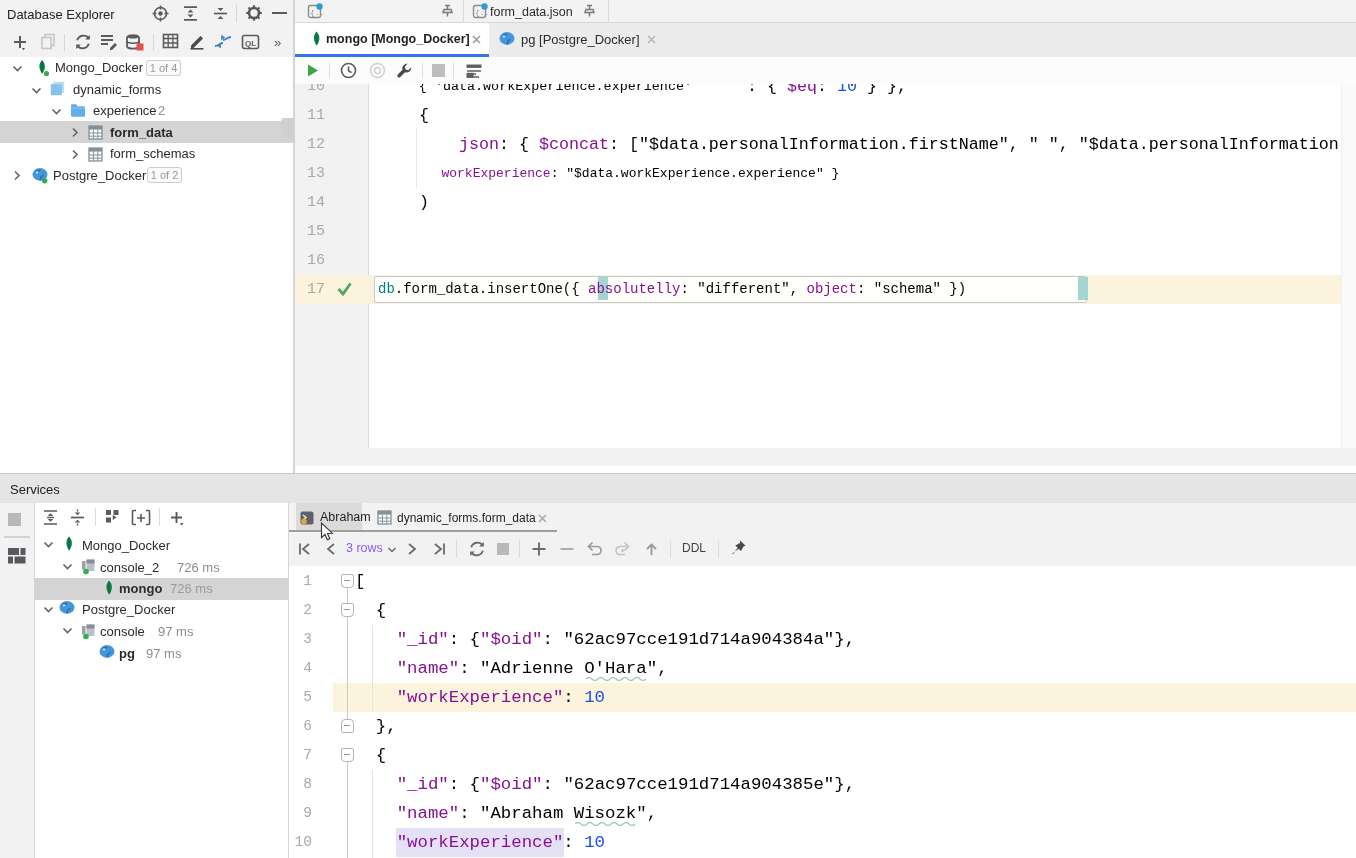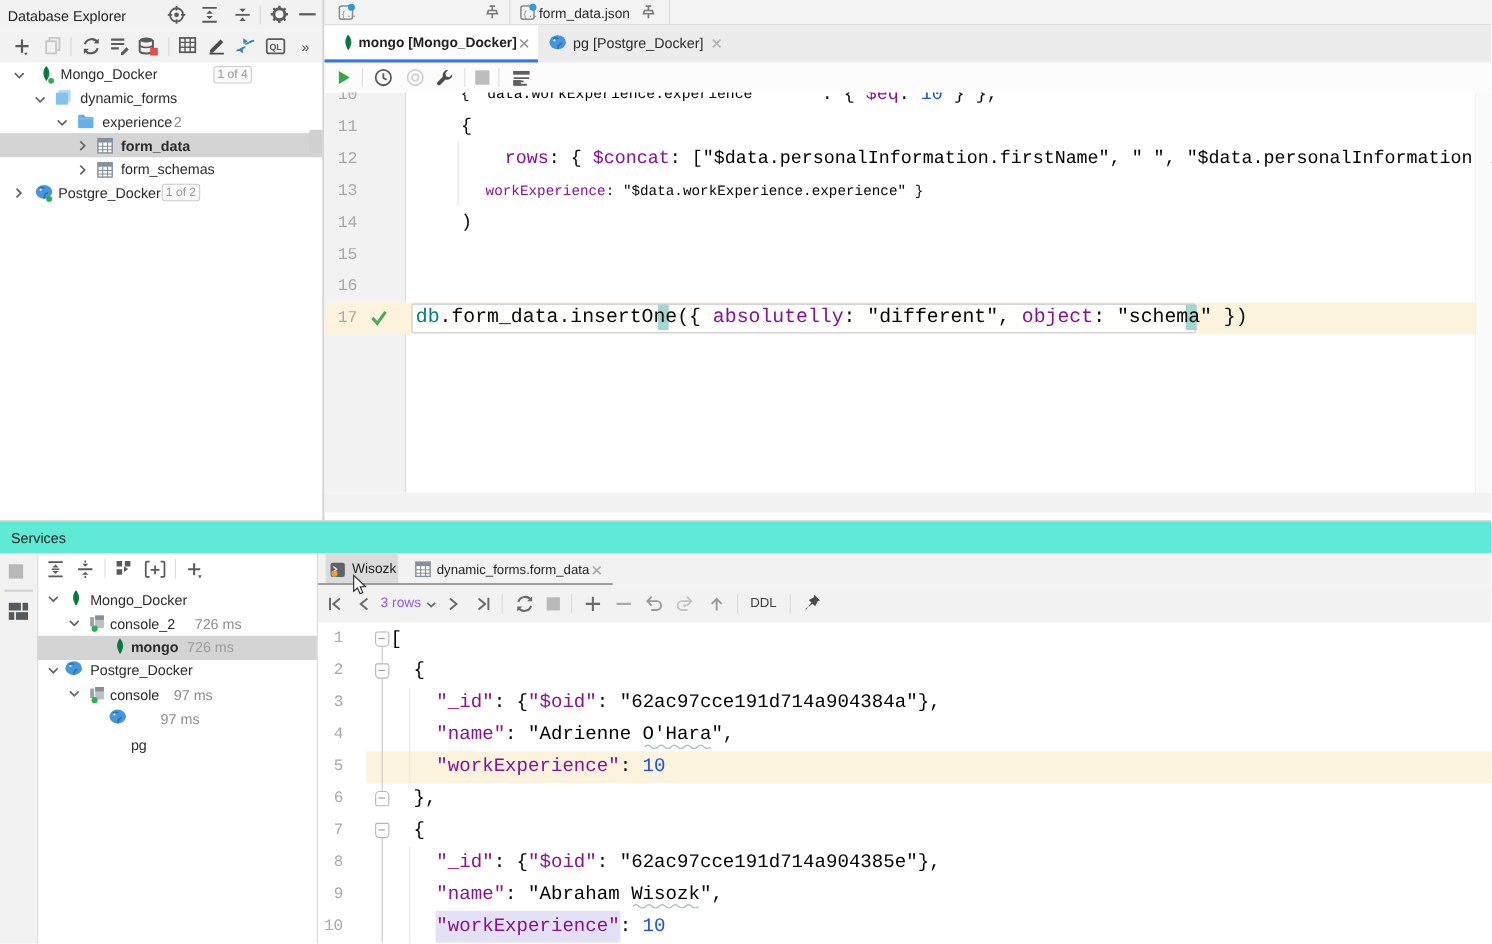--- a/index.html
+++ b/index.html
@@ -104,21 +104,21 @@
 
   <svg class="abs" style="left:12px;top:6px" width="11" height="11" viewBox="0 0 11 11">
         <path d="M1.5 3.5l4 4 4-4" fill="none" stroke="#646464" stroke-width="1.6"></path>
       </svg>
   <svg class="abs" style="left:35px;top:2px" width="15" height="18" viewBox="0 0 15 18">
     <path d="M7 1 C10.5 4.5 11.2 9.5 7.2 14.5 C3.2 9.5 3.8 4.5 7 1 Z" fill="#0d7f47"></path>
     <path d="M7.1 2v12.3" stroke="#0a6238" stroke-width="0.8"></path>
     <circle cx="11.5" cy="14.5" r="2.6" fill="#2faf4e"></circle>
   </svg>
   <div class="abs" style="left:55px;top:3px;">Mongo_Docker</div>
-  <div class="abs" style="left:146px;top:2.5px;width:33px;height:14px;border:1px solid #ccc;border-radius:3px;background:#fafafa;color:#999;font-size:11px;text-align:center;line-height:14px;margin-left:48px;">1 of 4</div>
+  <div class="abs" style="left:146px;top:2.5px;width:33px;height:14px;border:1px solid #ccc;border-radius:3px;background:#fafafa;color:#999;font-size:11px;text-align:center;line-height:14px;">1 of 4</div>
 
   <svg class="abs" style="left:31px;top:27.5px" width="11" height="11" viewBox="0 0 11 11">
         <path d="M1.5 3.5l4 4 4-4" fill="none" stroke="#646464" stroke-width="1.6"></path>
       </svg>
   <svg class="abs" style="left:50px;top:24px" width="15" height="15" viewBox="0 0 15 15">
     <rect x="3.2" y="0.8" width="11" height="11" fill="#b5dcf7"></rect>
     <rect x="0.8" y="3.2" width="11" height="11" fill="#84c2ec"></rect>
   </svg>
   <div class="abs" style="left:73px;top:24.5px;">dynamic_forms</div>
 
@@ -258,31 +258,31 @@
   <div class="abs" style="left:121px;top:44px;width:1px;height:60px;background:#e5e5e5;"></div>
 
   <div class="abs" style="left:79px;top:191.5px;width:711px;height:25px;background:#fefefb;border:1px solid #c4cad3;border-radius:2px;"></div>
 
   <div class="abs" style="left:302.5px;top:192.5px;width:10.5px;height:23px;background:#a3d6ce;"></div>
   <div class="abs" style="left:782.5px;top:192.5px;width:10.5px;height:23px;background:#a3d6ce;"></div>
 
   <div class="cl" style="left:123.8px;top:-12.5px;font-size:13.4px;line-height:29px;">{ <span class="s">'data.workExperience.experience'</span></div>
   <div class="cl" style="left:418px;top:-12.5px;font-size:16.66px;line-height:29px;margin-left:34px;">: { <span class="k">$eq</span>: <span class="n">10</span> } },</div>
   <div class="cl" style="left:84px;top:16.5px;font-size:16.66px;line-height:29px;">    {</div>
-  <div class="cl" style="left:84px;top:45.5px;font-size:16.66px;line-height:29px;">        <span class="k">rows</span>: { <span class="k">$concat</span>: [<span class="s">"$data.personalInformation.firstName"</span>, <span class="s">" "</span>, <span class="s">"$data.personalInformation.lastName"</span>] }</div>
+  <div class="cl" style="left:84px;top:45.5px;font-size:16.66px;line-height:29px;">        <span class="k">json</span>: { <span class="k">$concat</span>: [<span class="s">"$data.personalInformation.firstName"</span>, <span class="s">" "</span>, <span class="s">"$data.personalInformation.lastName"</span>] }</div>
   <div class="cl" style="left:84px;top:74.5px;font-size:13px;line-height:29px;">        <span class="k">workExperience</span>: <span class="s">"$data.workExperience.experience"</span> }</div>
   <div class="cl" style="left:84px;top:103.5px;font-size:16.66px;line-height:29px;">    )</div>
-  <div class="cl" style="left:83px;top:190.5px;font-size:18px;line-height:29px;"><span class="tl">db</span>.form_data.insertOne({ <span class="k">absolutelly</span>: <span class="s">"different"</span>, <span class="k">object</span>: <span class="s">"schema"</span> })</div>
+  <div class="cl" style="left:83px;top:190.5px;font-size:14px;line-height:29px;"><span class="tl">db</span>.form_data.insertOne({ <span class="k">absolutelly</span>: <span class="s">"different"</span>, <span class="k">object</span>: <span class="s">"schema"</span> })</div>
 
   <div class="abs" style="left:1046px;top:0;width:15px;height:364px;background:#fafafa;border-left:1px solid #efefef;"></div>
 </div>
 <div class="abs" id="hstrip" style="left:295px;top:448px;width:1061px;height:18px;background:#f2f2f2;"></div>
 
 <div class="abs" style="left:0;top:473px;width:1356px;height:1px;background:#c8c8c8;"></div>
-<div class="abs" id="svc-header" style="left:0;top:474px;width:1356px;height:29px;background:#5eead4;">
+<div class="abs" id="svc-header" style="left:0;top:474px;width:1356px;height:29px;background:#e5e5e5;">
   <div class="abs" style="left:10px;top:8px;font-size:13px;color:#222;">Services</div>
 </div>
 <div class="abs" id="svc-stripe" style="left:0;top:503px;width:34px;height:355px;background:#f2f2f2;border-right:1px solid #d6d6d6;">
   <div class="abs" style="left:8px;top:10px;width:13px;height:13px;background:#b8b8b8;"></div>
   <div class="abs" style="left:4px;top:33px;width:26px;height:2px;background:#d2d2d2;"></div>
   <svg class="abs" style="left:7px;top:43px" width="20" height="20" viewBox="0 0 20 20">
     <rect x="1" y="2" width="11" height="7" fill="#55585c"></rect>
         <rect x="13.5" y="2" width="5" height="7" fill="#55585c"></rect>
     <rect x="1" y="10.5" width="5" height="7" fill="#55585c"></rect>
         <rect x="7.5" y="10.5" width="11" height="7" fill="#55585c"></rect>
@@ -370,33 +370,33 @@
   </svg>
   <div class="abs" style="left:65px;top:121px;">console</div>
   <div class="abs gray" style="left:123px;top:121px;">97 ms</div>
 
   <svg class="abs" style="left:63px;top:140.5px" width="18" height="16" viewBox="0 0 18 16">
     <ellipse cx="9" cy="7.4" rx="7.5" ry="6.3" fill="#4596db"></ellipse>
     <path d="M9.4 13.5 C9 11.3 10 9.2 12.6 8.3" stroke="#2b6bb2" stroke-width="1.4" fill="none"></path>
     <path d="M4.8 4.4 C6.2 3.3 8.2 3.2 9.4 4.1" stroke="#2b6bb2" stroke-width="1.2" fill="none"></path>
     <circle cx="6" cy="5.5" r="0.9" fill="#fff"></circle>
   </svg>
-  <div class="abs" style="left:84px;top:142.5px;font-weight:normal;margin-top:24px;">pg</div>
+  <div class="abs" style="left:84px;top:142.5px;font-weight:bold;">pg</div>
   <div class="abs gray" style="left:111px;top:142.5px;">97 ms</div>
 </div>
 <div class="abs" style="left:288px;top:503px;width:1px;height:355px;background:#d6d6d6;"></div>
 <div class="abs" id="out-tabs" style="left:289px;top:503px;width:1067px;height:29px;background:#f2f2f2;">
   <div class="abs" style="left:7px;top:0;width:66px;height:29px;background:#dbdbdb;"></div>
 
   <svg class="abs" style="left:11px;top:8px" width="14" height="14" viewBox="0 0 14 14">
     <rect x="0.5" y="0.5" width="13" height="13" rx="2" fill="#5f6368"></rect>
     <path d="M3 4l3 2.5L3 9" stroke="#e8eaed" stroke-width="1.4" fill="none"></path>
     <circle cx="4" cy="10.5" r="2.8" fill="#e8a33d"></circle>
   </svg>
-  <div class="abs" style="left:31px;top:7px;font-size:12.5px;color:#1f1f1f;">Wisozk</div>
+  <div class="abs" style="left:31px;top:7px;font-size:12.5px;color:#1f1f1f;">Abraham</div>
 
   <svg class="abs" style="left:88px;top:7px" width="15" height="15" viewBox="0 0 15 15">
     <rect x="1" y="1" width="13" height="13" fill="#fff" stroke="#84919b" stroke-width="1.3"></rect>
     <rect x="1" y="1" width="13" height="3.6" fill="#84919b"></rect>
     <path d="M1 8h13M1 11.2h13M5.4 4.6v9.4M9.8 4.6v9.4" stroke="#84919b" stroke-width="1"></path>
   </svg>
   <div class="abs" style="left:108px;top:8px;font-size:12px;color:#1f1f1f;">dynamic_forms.form_data</div>
   <svg class="abs" style="left:248px;top:10px" width="11" height="11" viewBox="0 0 11 11">
         <path d="M2 2l7 7M9 2l-7 7" stroke="#a8a8a8" stroke-width="1.5"></path>
       </svg>

